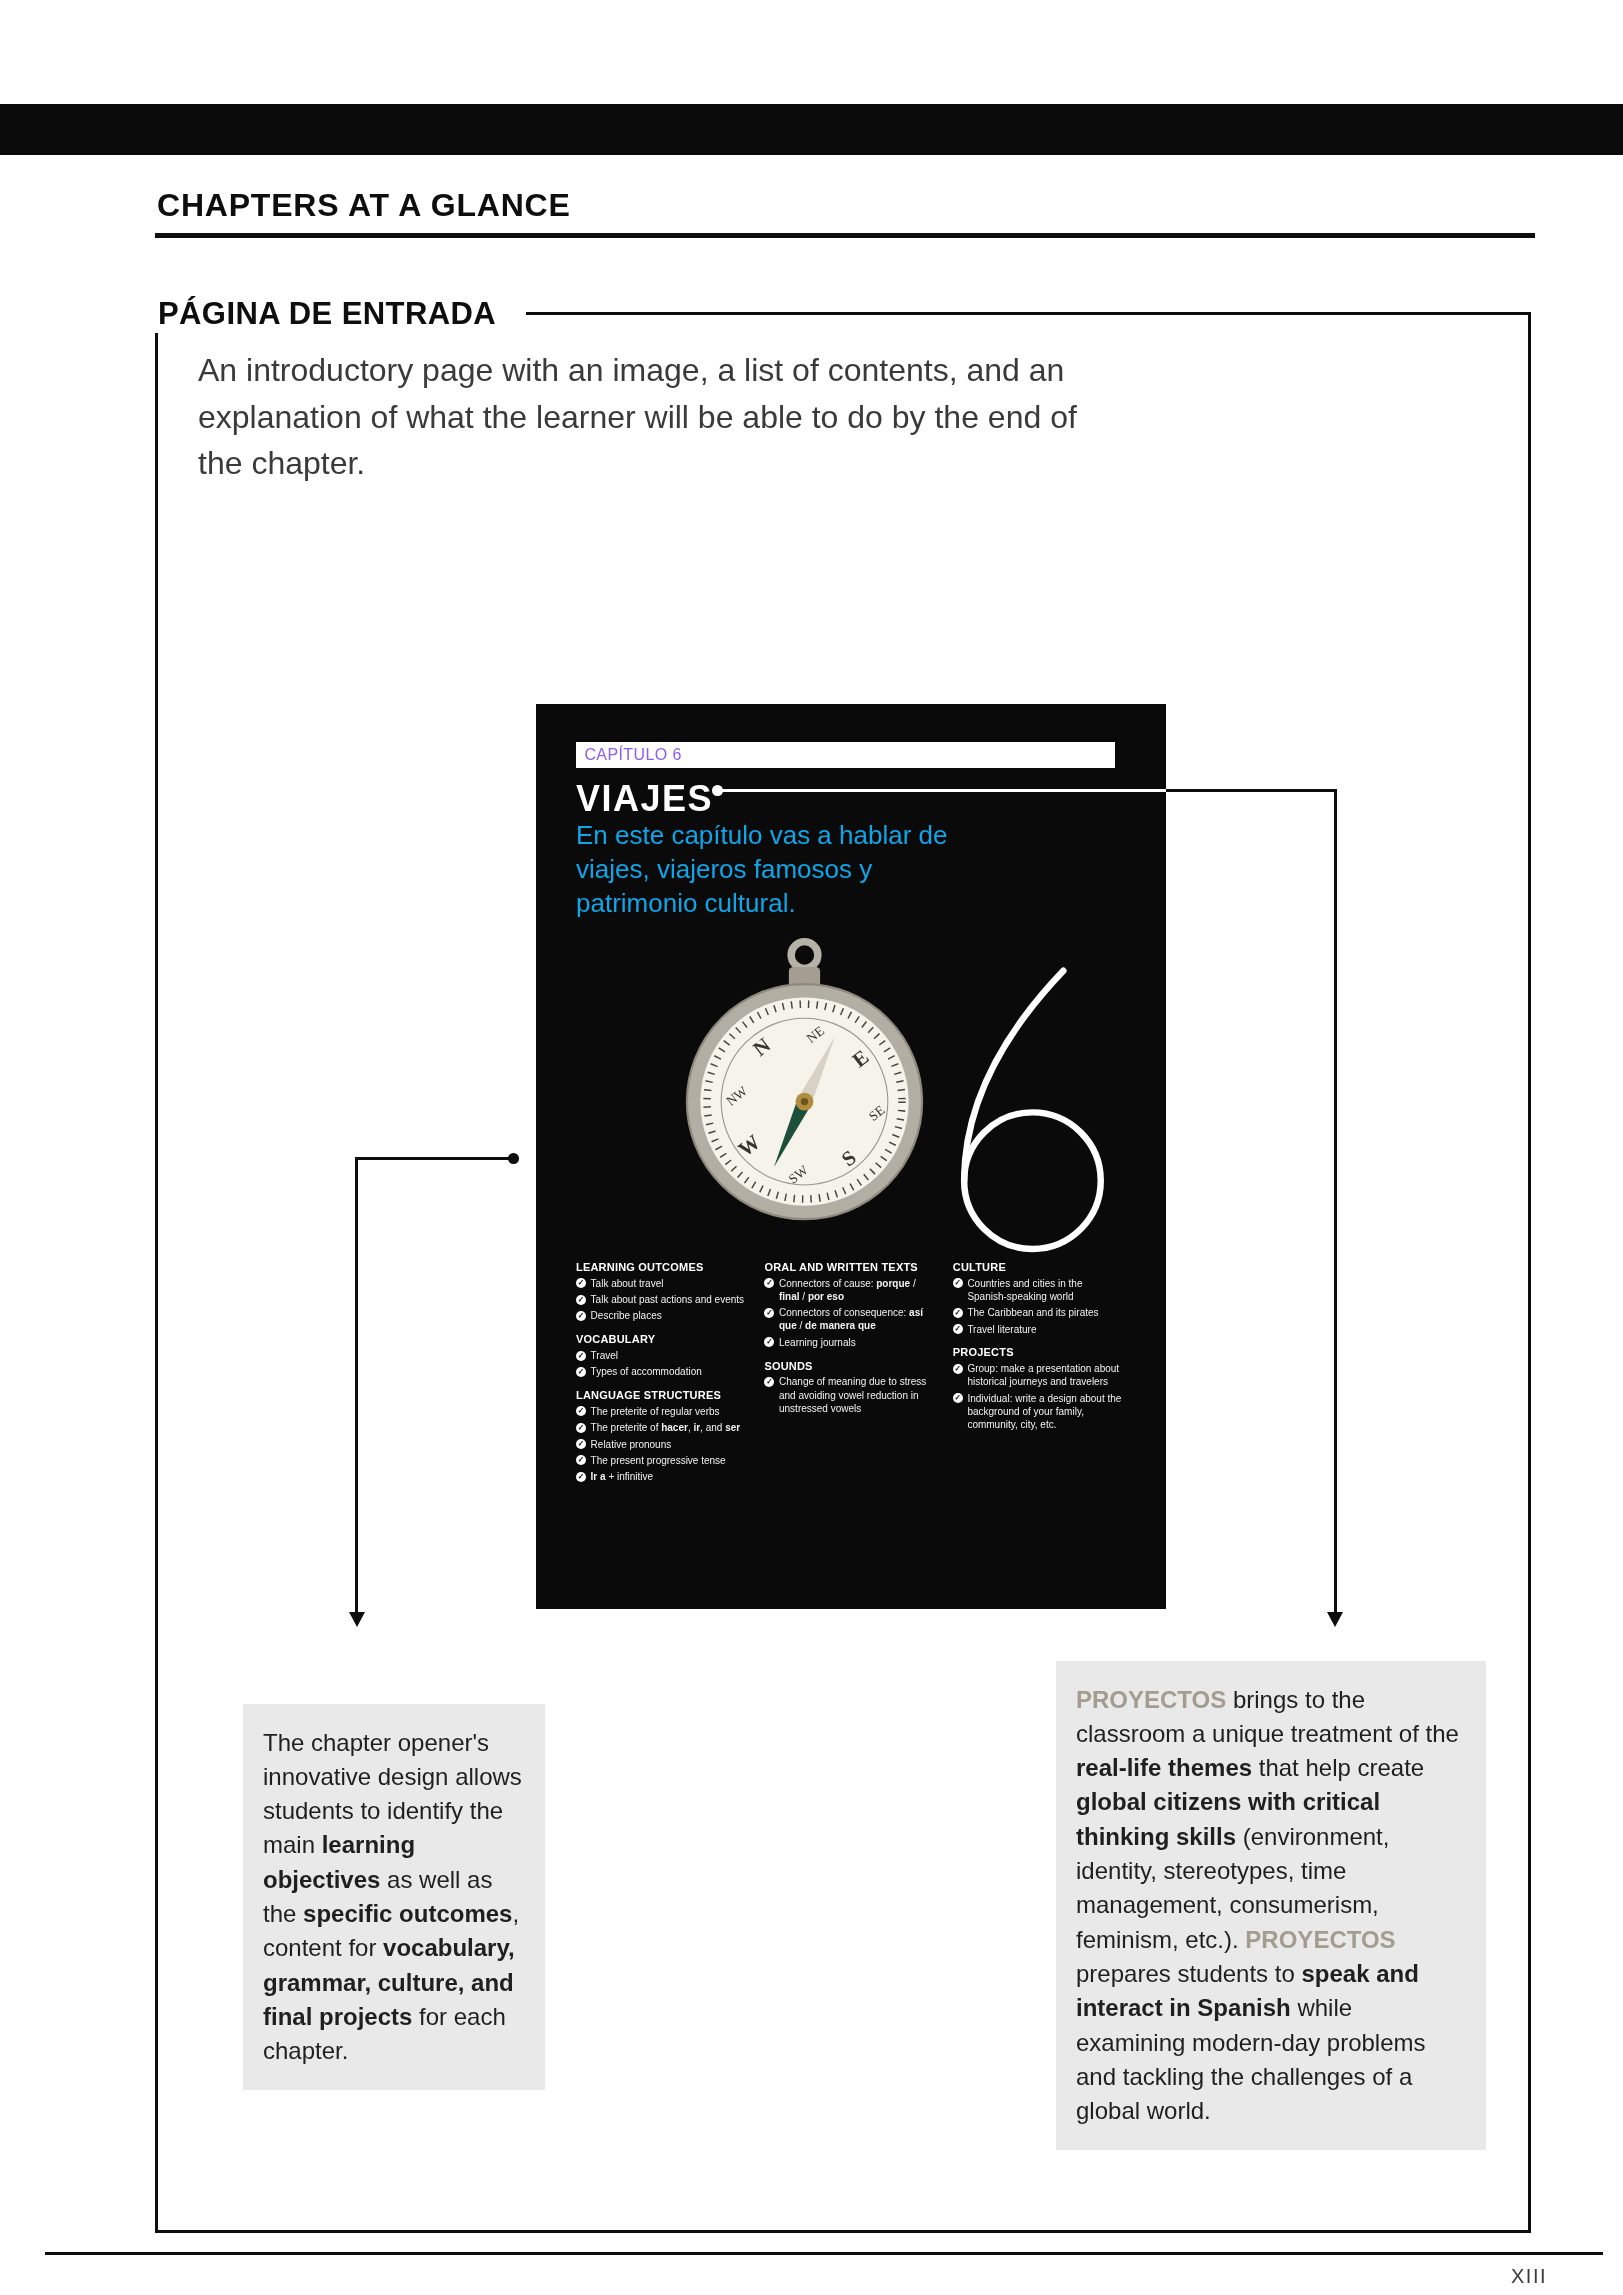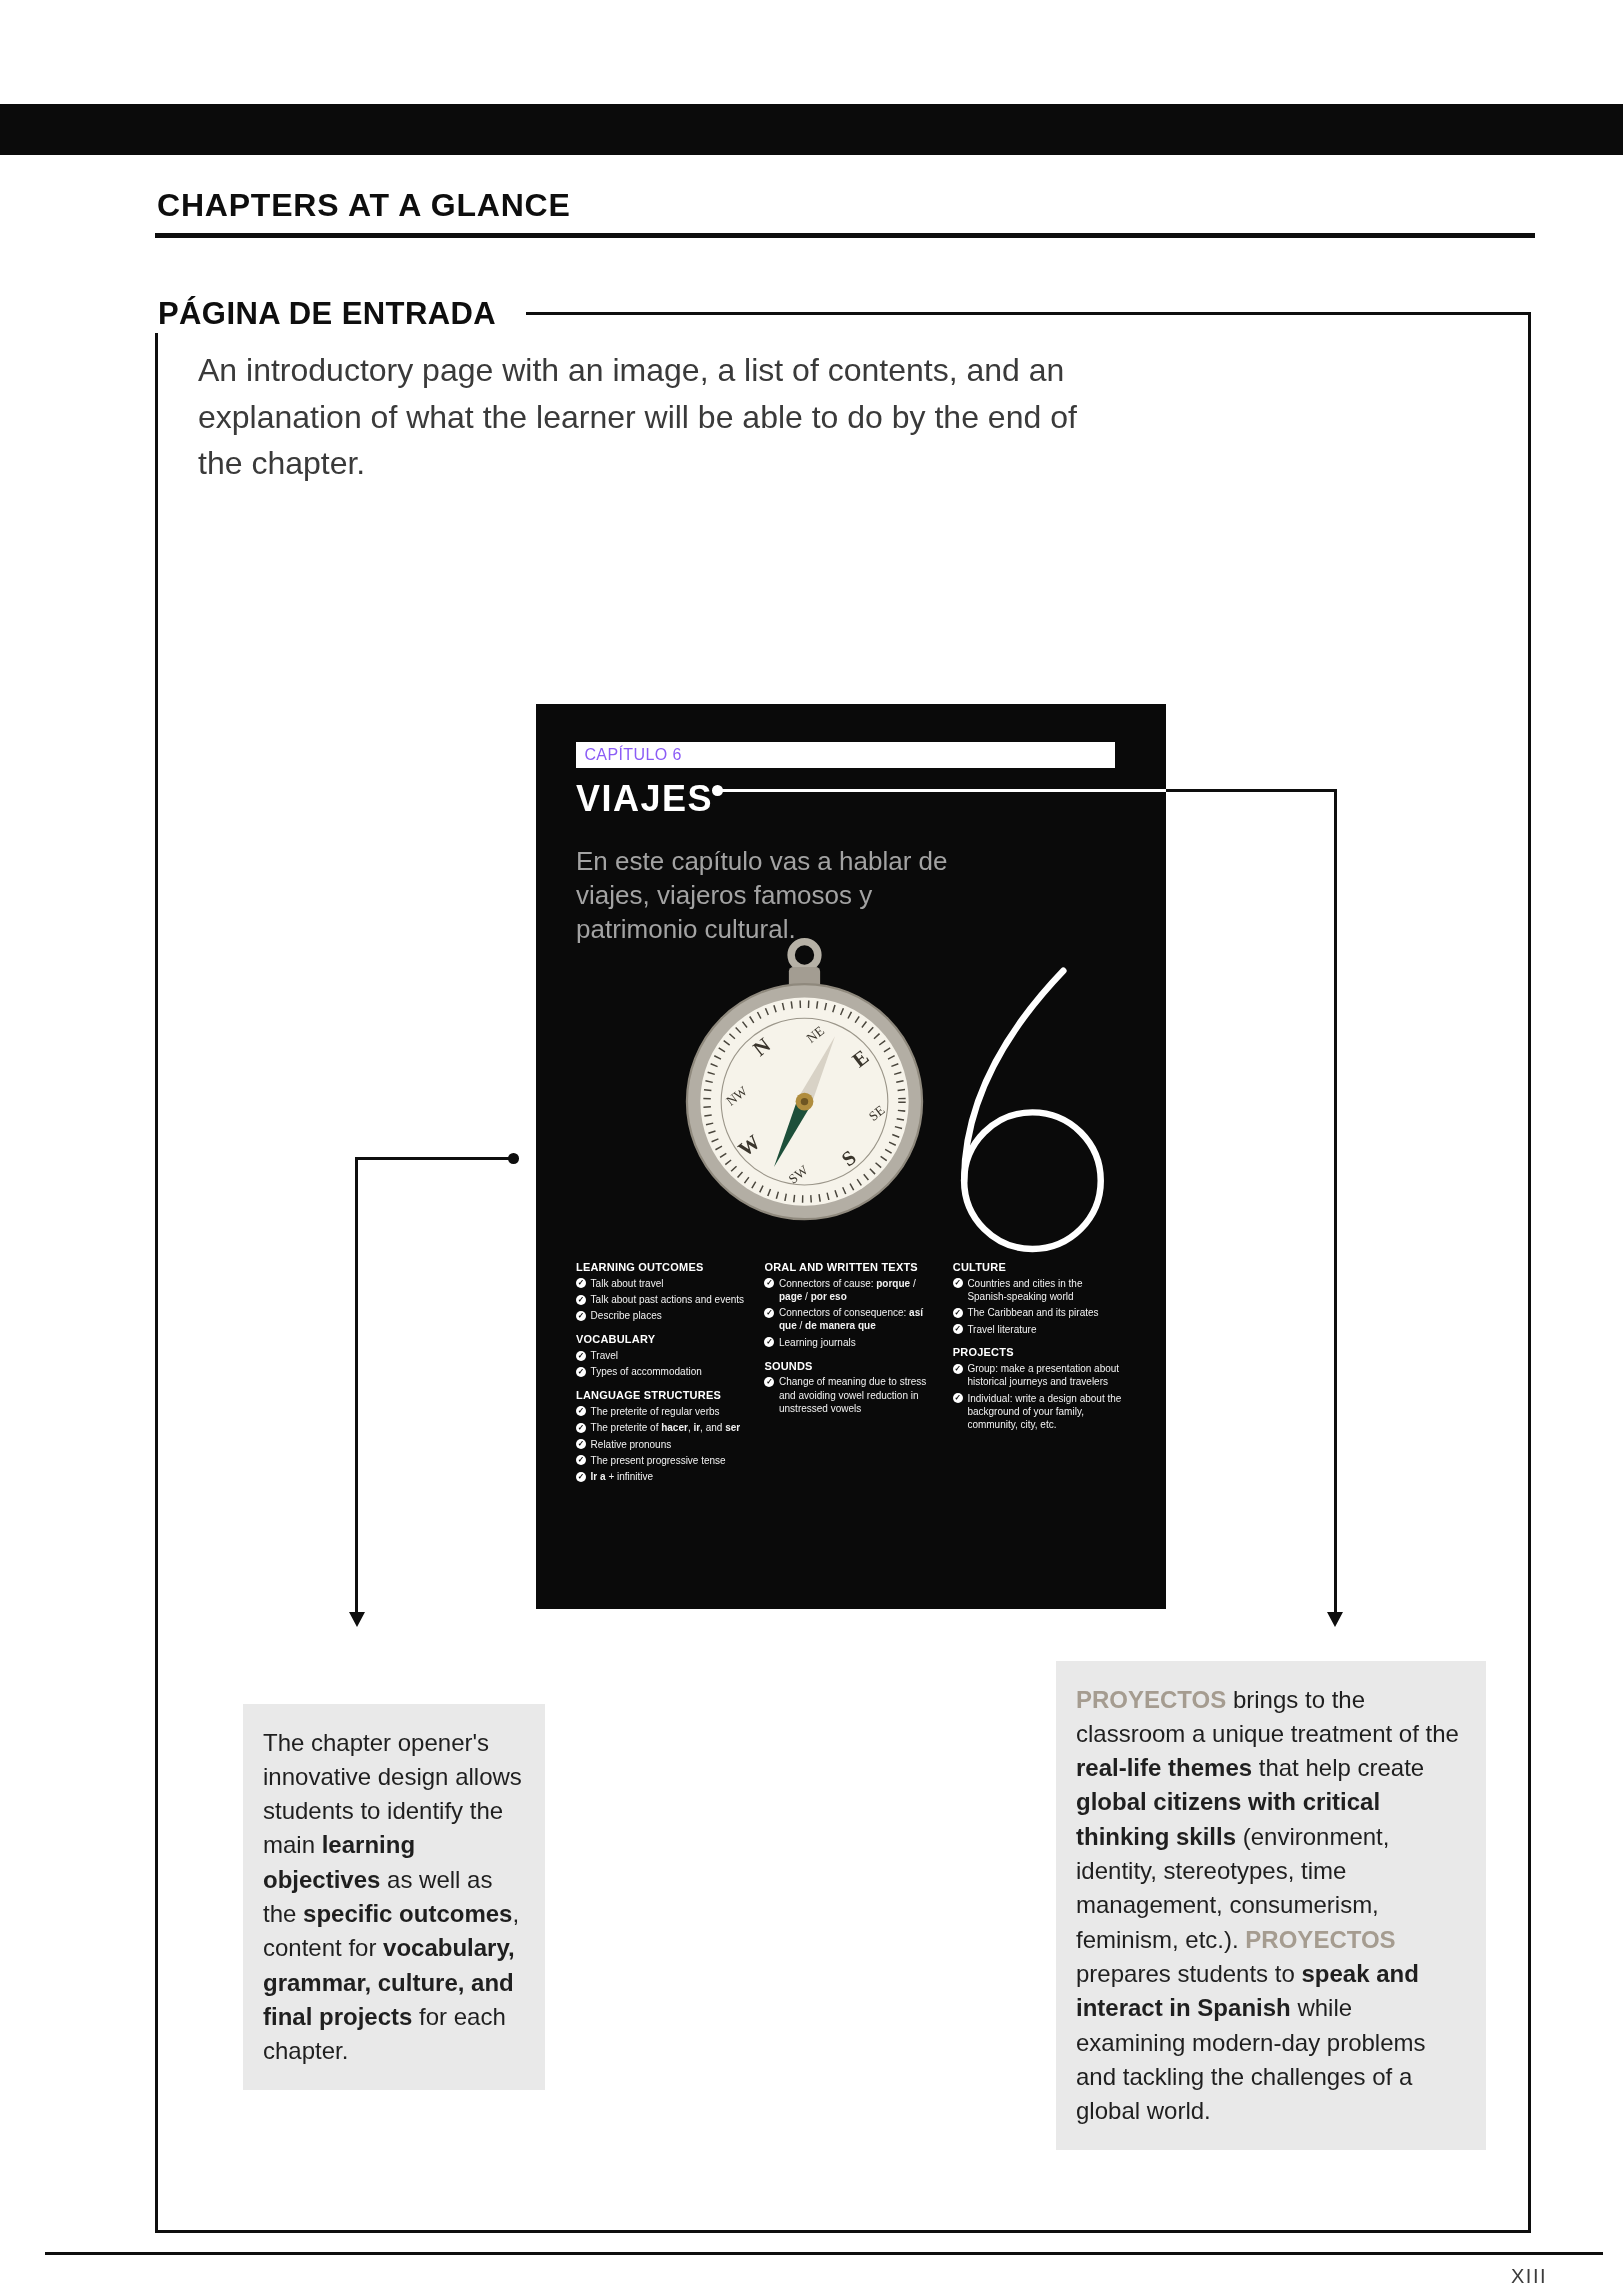--- a/index.html
+++ b/index.html
@@ -16,21 +16,21 @@
   .entrada-title-row { position:absolute; left:-3.1px; right:-3.1px; top:-21px; display:flex; align-items:center; gap:22px; }
   .entrada-title { font-size:31px; font-weight:700; letter-spacing:0.4px; color:#0e0e0e; background:#fff; padding:1.5px 7.7px 1.5px 3.1px; white-space:nowrap; }
   .entrada-line { flex:1; height:3.1px; background:#0e0e0e; }
 
   .intro-text { position:absolute; left:198px; top:347px; width:921px; font-size:32px; line-height:1.46; color:#3a3a3a; }
 
   
   .book-page { position:absolute; left:536px; top:704px; width:630px; height:905px; background:#0a0a0a; }
   .kicker-bar { position:absolute; left:40px; top:38px; width:539px; height:26px; background:#ffffff; display:flex; align-items:center; padding-left:8.4px; font-size:16px; letter-spacing:0.4px; color:#8b5cf6; }
   .viajes-title { position:absolute; left:40px; top:74px; font-size:36px; font-weight:700; letter-spacing:1.5px; color:#ffffff; }
-  .viajes-sub { position:absolute; left:40px; top:141px; width:384px; font-size:26px; line-height:1.3; color:#a3a3a3; }
+  .viajes-sub { position:absolute; left:40px; top:115px; width:384px; font-size:26px; line-height:1.3; color:#0ea5e9; }
 
   .compass-wrap { position:absolute; left:142px; top:230px; }
   .numeral-wrap { position:absolute; left:418px; top:261px; }
 
   .bp-cols { position:absolute; left:40px; top:557px; width:547px; display:flex; gap:18.4px; }
   .bp-col { width:170px; }
   .bp-heading { color:#ffffff; font-size:11px; font-weight:700; letter-spacing:0.2px; margin:10.7px 0 3.8px 0; }
   .bp-section:first-child .bp-heading { margin-top:0; }
   .bp-list { list-style:none; }
   .bp-item { position:relative; padding-left:14.6px; margin-bottom:3.1px; color:#f2f2f2; font-size:10px; line-height:1.32; }
@@ -139,21 +139,21 @@
             <li class="bp-item"><span class="chk">✓</span><span><span>The present progressive tense</span></span></li>
             <li class="bp-item"><span class="chk">✓</span><span><span class="rt-b">Ir a</span><span> + infinitive</span></span></li>
           </ul>
         </div>
       </div>
 
       <div class="bp-col">
         <div class="bp-section">
           <div class="bp-heading">ORAL AND WRITTEN TEXTS</div>
           <ul class="bp-list">
-            <li class="bp-item"><span class="chk">✓</span><span><span>Connectors of cause: </span><span class="rt-b">porque</span><span> / </span><span class="rt-b">page</span><span> / </span><span class="rt-b">por eso</span></span></li>
+            <li class="bp-item"><span class="chk">✓</span><span><span>Connectors of cause: </span><span class="rt-b">porque</span><span> / </span><span class="rt-b">final</span><span> / </span><span class="rt-b">por eso</span></span></li>
             <li class="bp-item"><span class="chk">✓</span><span><span>Connectors of consequence: </span><span class="rt-b">así que</span><span> / </span><span class="rt-b">de manera que</span></span></li>
             <li class="bp-item"><span class="chk">✓</span><span><span>Learning journals</span></span></li>
           </ul>
         </div>
         <div class="bp-section">
           <div class="bp-heading">SOUNDS</div>
           <ul class="bp-list">
             <li class="bp-item"><span class="chk">✓</span><span><span>Change of meaning due to stress and avoiding vowel reduction in unstressed vowels</span></span></li>
           </ul>
         </div>

